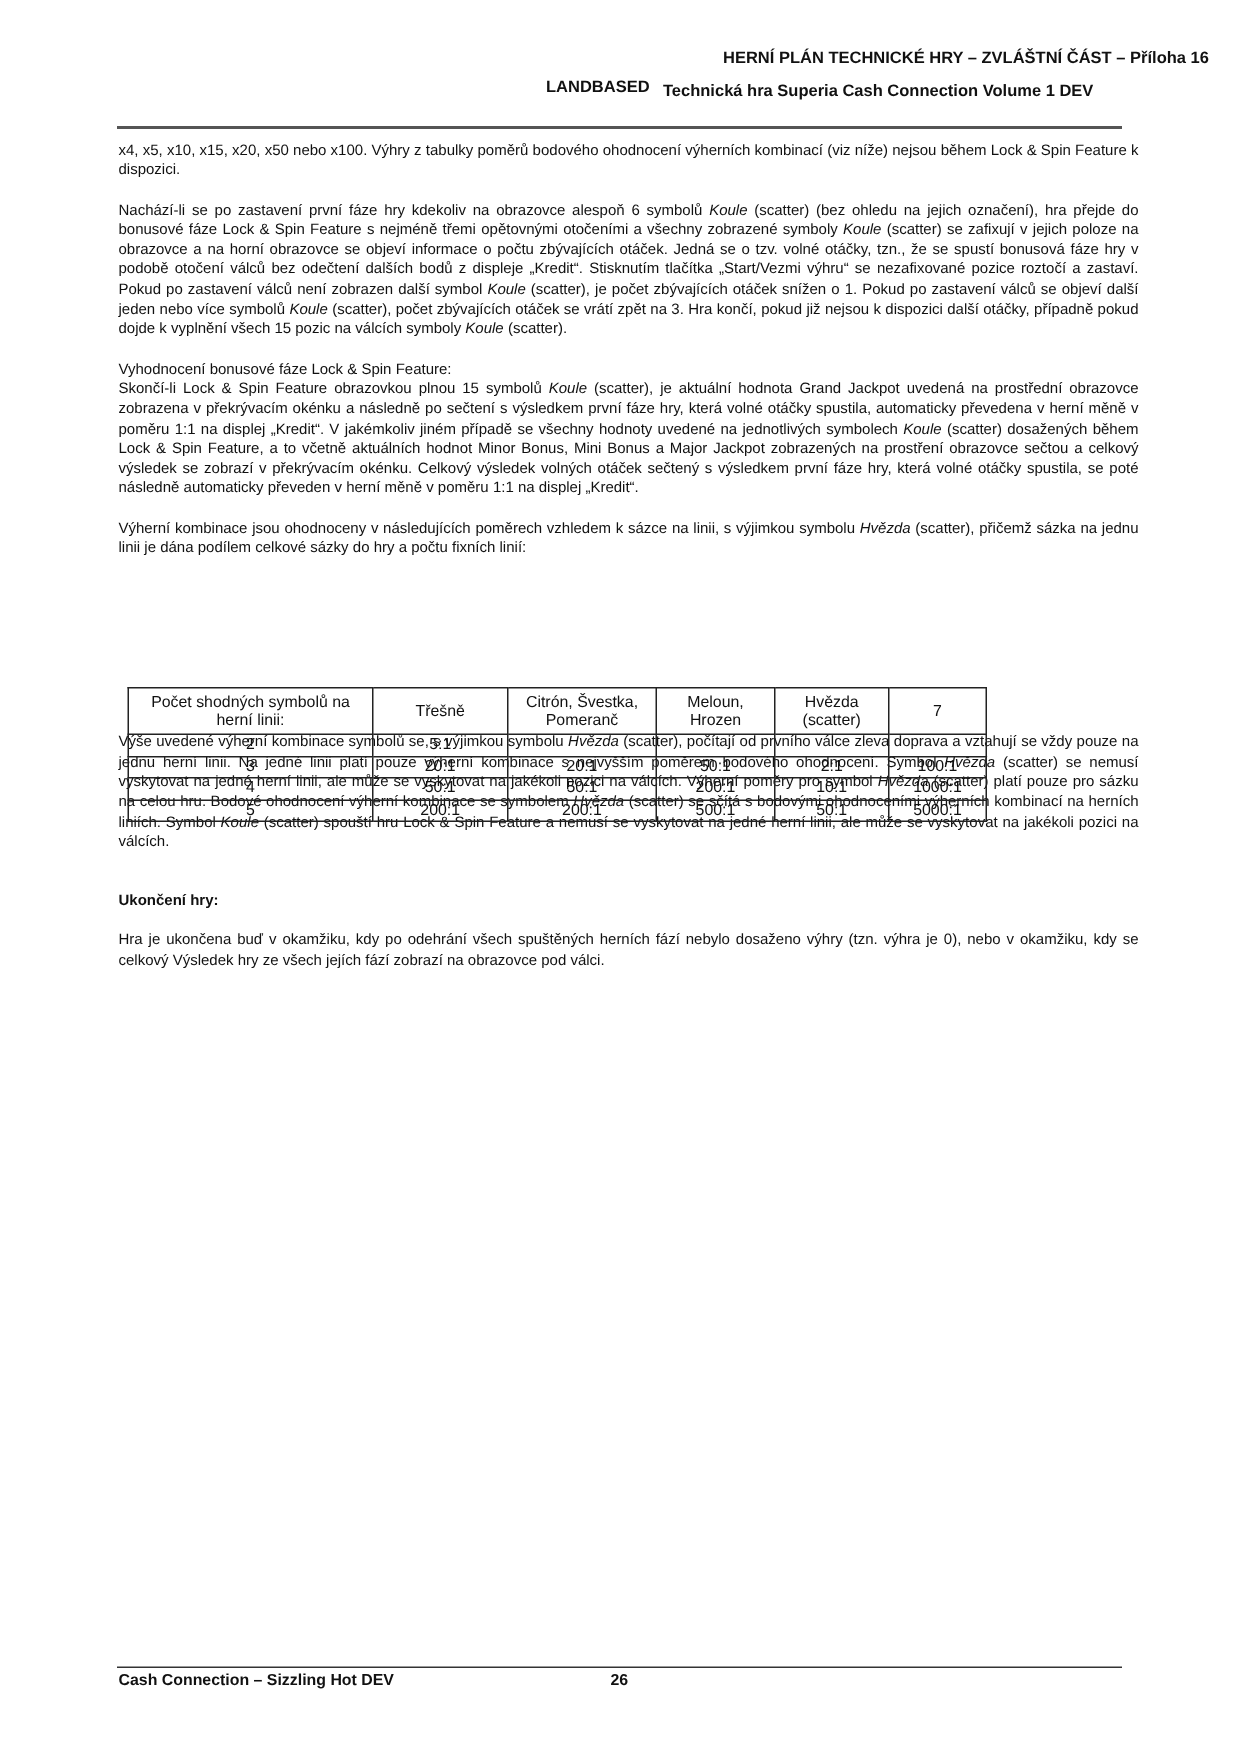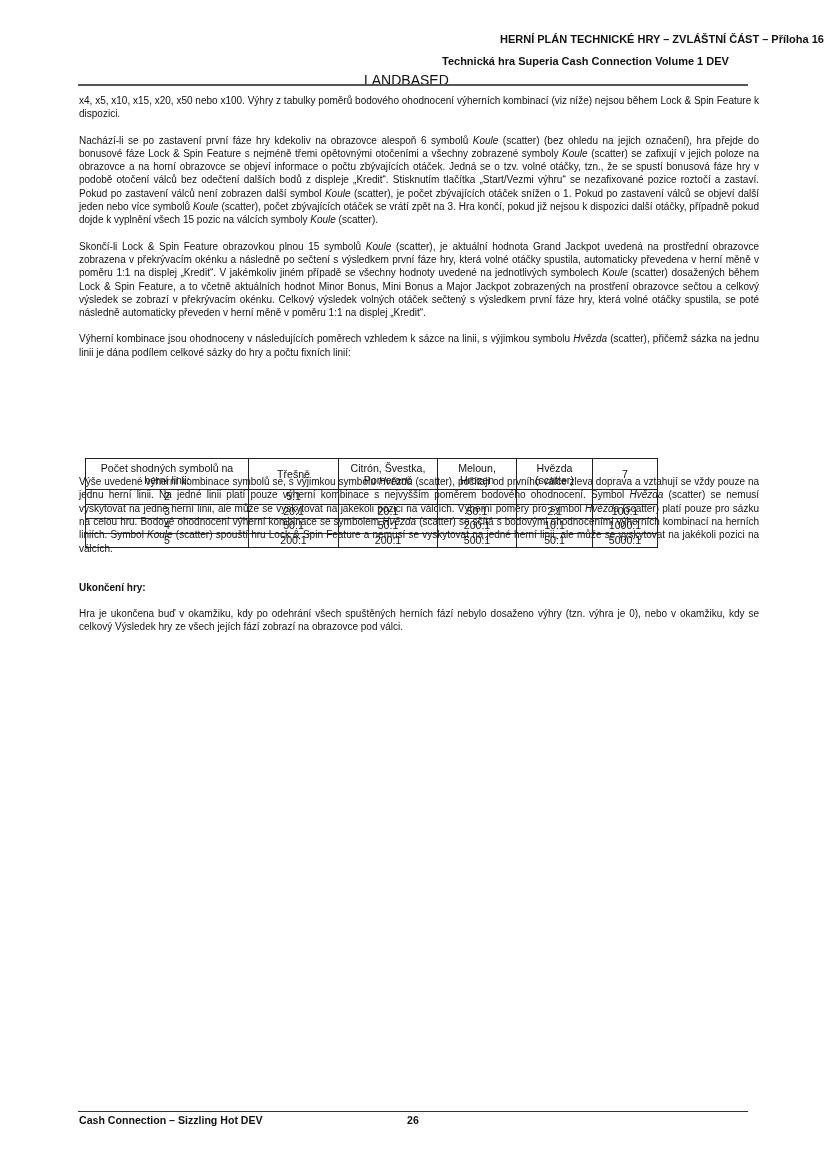--- a/index.html
+++ b/index.html
@@ -10,34 +10,34 @@
     body {
       width: 827px;
       height: 1169px;
       position: relative;
       overflow: hidden;
       font-family: "Liberation Sans", sans-serif;
       color: #111111;
     }
     .header-title {
       position: absolute;
-      left: 460px;
+      left: 442px;
       top: 33px;
       font-size: 11px;
       font-weight: bold;
       white-space: nowrap;
       letter-spacing: 0;
       padding-left: 40px;
     }
     .header-landbased {
       position: absolute;
       left: 364px;
-      top: 72px;
-      font-size: 14px;
-      font-weight: normal;
+      top: 52px;
+      font-size: 11px;
+      font-weight: bold;
     }
     .header-subtitle {
       position: absolute;
       left: 442px;
       top: 55px;
       width: 320px;
       font-size: 11px;
       font-weight: bold;
       line-height: 12px;
     }
@@ -122,20 +122,21 @@
 <div class="header-title">HERNÍ PLÁN TECHNICKÉ HRY – ZVLÁŠTNÍ ČÁST – Příloha 16</div>
 <div class="header-landbased">LANDBASED</div>
 <div class="header-subtitle">Technická hra Superia Cash Connection Volume 1 DEV</div>
 <div class="header-rule"></div>
 
 <div class="content">
   <p>x4, x5, x10, x15, x20, x50 nebo x100. Výhry z tabulky poměrů bodového ohodnocení výherních kombinací (viz níže) nejsou během Lock &amp; Spin Feature k dispozici.</p>
 
   <p><span>Nachází-li se po zastavení první fáze hry kdekoliv na obrazovce alespoň 6 symbolů </span><i>Koule</i><span> (scatter) (bez ohledu na jejich označení), hra přejde do bonusové fáze Lock &amp; Spin Feature s nejméně třemi opětovnými otočeními a všechny zobrazené symboly </span><i>Koule</i><span> (scatter) se zafixují v jejich poloze na obrazovce a na horní obrazovce se objeví informace o počtu zbývajících otáček. Jedná se o tzv. volné otáčky, tzn., že se spustí bonusová fáze hry v podobě otočení válců bez odečtení dalších bodů z displeje „Kredit“. Stisknutím tlačítka „Start/Vezmi výhru“ se nezafixované pozice roztočí a zastaví. Pokud po zastavení válců není zobrazen další symbol </span><i>Koule</i><span> (scatter), je počet zbývajících otáček snížen o 1. Pokud po zastavení válců se objeví další jeden nebo více symbolů </span><i>Koule</i><span> (scatter), počet zbývajících otáček se vrátí zpět na 3. Hra končí, pokud již nejsou k dispozici další otáčky, případně pokud dojde k vyplnění všech 15 pozic na válcích symboly </span><i>Koule</i><span> (scatter).</span></p>
 
+  <p class="tight">Vyhodnocení bonusové fáze Lock &amp; Spin Feature:</p>
   <p><span>Skončí-li Lock &amp; Spin Feature obrazovkou plnou 15 symbolů </span><i>Koule</i><span> (scatter), je aktuální hodnota Grand Jackpot uvedená na prostřední obrazovce zobrazena v překrývacím okénku a následně po sečtení s výsledkem první fáze hry, která volné otáčky spustila, automaticky převedena v herní měně v poměru 1:1 na displej „Kredit“. V jakémkoliv jiném případě se všechny hodnoty uvedené na jednotlivých symbolech </span><i>Koule</i><span> (scatter) dosažených během Lock &amp; Spin Feature, a to včetně aktuálních hodnot Minor Bonus, Mini Bonus a Major Jackpot zobrazených na prostření obrazovce sečtou a celkový výsledek se zobrazí v překrývacím okénku. Celkový výsledek volných otáček sečtený s výsledkem první fáze hry, která volné otáčky spustila, se poté následně automaticky převeden v herní měně v poměru 1:1 na displej „Kredit“.</span></p>
 
   <p><span>Výherní kombinace jsou ohodnoceny v následujících poměrech vzhledem k sázce na linii, s výjimkou symbolu </span><i>Hvězda</i><span> (scatter), přičemž sázka na jednu linii je dána podílem celkové sázky do hry a počtu fixních linií:</span></p>
 
   <div style="height:103px;"></div>
 
   <p><span>Výše uvedené výherní kombinace symbolů se, s výjimkou symbolu </span><i>Hvězda</i><span> (scatter), počítají od prvního válce zleva doprava a vztahují se vždy pouze na jednu herní linii. Na jedné linii platí pouze výherní kombinace s nejvyšším poměrem bodového ohodnocení. Symbol </span><i>Hvězda</i><span> (scatter) se nemusí vyskytovat na jedné herní linii, ale může se vyskytovat na jakékoli pozici na válcích. Výherní poměry pro symbol </span><i>Hvězda</i><span> (scatter) platí pouze pro sázku na celou hru. Bodové ohodnocení výherní kombinace se symbolem </span><i>Hvězda</i><span> (scatter) se sčítá s bodovými ohodnoceními výherních kombinací na herních liniích. Symbol </span><i>Koule</i><span> (scatter) spouští hru Lock &amp; Spin Feature a nemusí se vyskytovat na jedné herní linii, ale může se vyskytovat na jakékoli pozici na válcích.</span></p>
 
   <p class="section-heading">Ukončení hry:</p>
 

